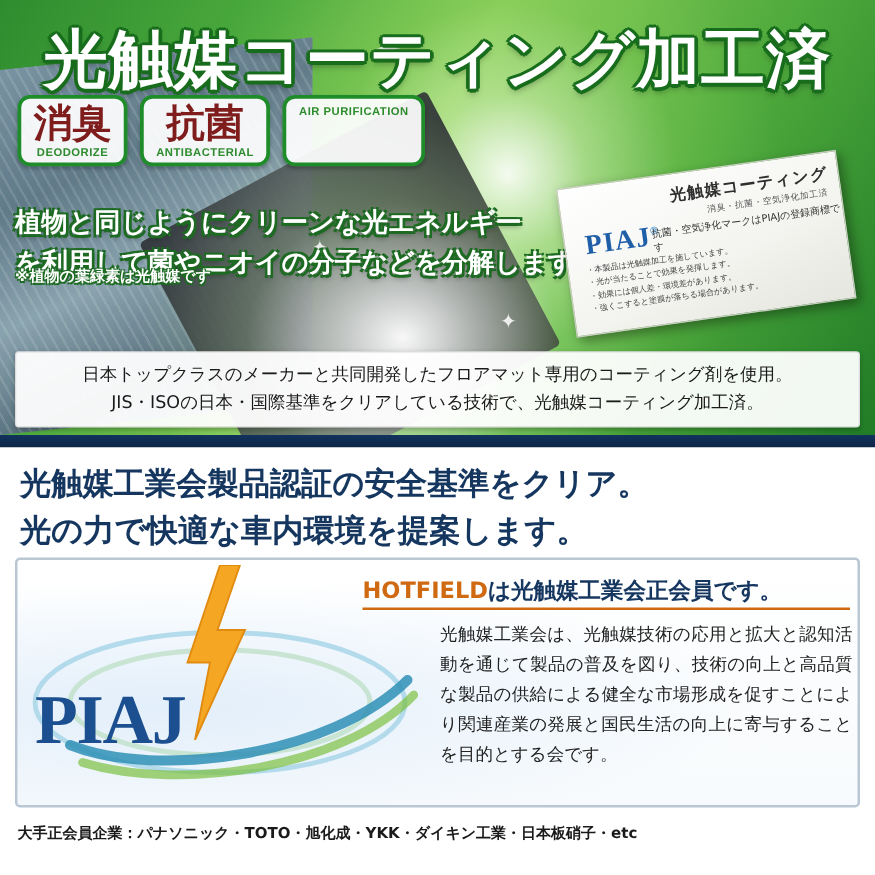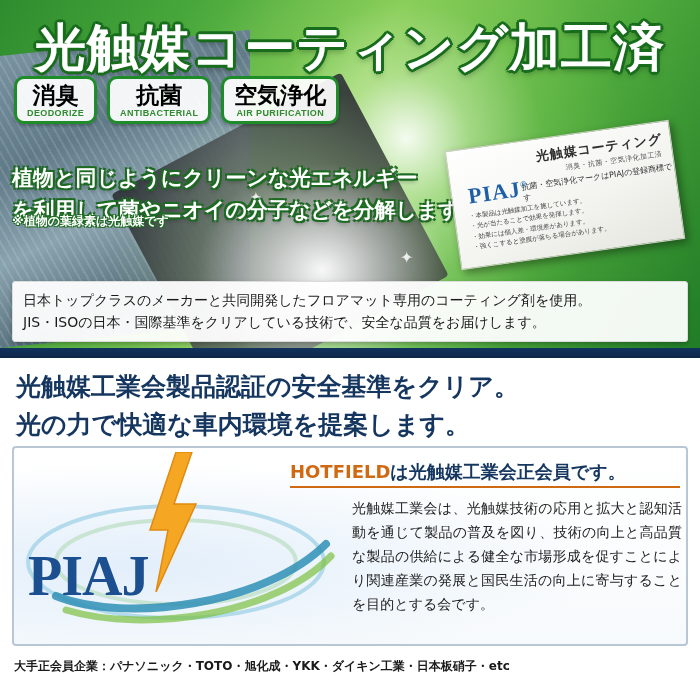--- a/index.html
+++ b/index.html
@@ -104,23 +104,23 @@
   .badge {
     background: rgba(255,255,255,0.92);
     border: 3px solid #1f8c2a;
     border-radius: 10px;
     padding: 4px 10px 3px 10px;
     text-align: center;
     box-shadow: 0 2px 3px rgba(0,0,0,0.25);
   }
   .badge .jp {
     font-family: "DejaVu Sans", "Liberation Sans", sans-serif;
-    font-size: 23px;
-    font-weight: bold;
-    color: #000000;
+    font-size: 31px;
+    font-weight: bold;
+    color: #7f1d1d;
     line-height: 1.05;
     display: block;
   }
   .badge .en {
     font-size: 9px;
     font-weight: bold;
     color: #2e8b2e;
     letter-spacing: .4px;
     display: block;
     margin-top: 1px;
@@ -226,21 +226,21 @@
     padding: 8px 10px;
     box-sizing: border-box;
     box-shadow: 0 2px 4px rgba(0,0,0,0.25);
   }
   .info-box p {
     margin: 0;
     font-family: "DejaVu Sans", "Liberation Sans", sans-serif;
     font-size: 14px;
     color: #1a1a1a;
     line-height: 1.55;
-    text-align: left;
+    text-align: center;
   }
 
   
   .divider {
     position: absolute;
     left: 0; top: 348px;
     width: 700px; height: 10px;
     background: linear-gradient(180deg, #12335e 0%, #0d2546 100%);
   }
 
@@ -347,21 +347,20 @@
     <div class="badges">
       <div class="badge">
         <span class="jp">消臭</span>
         <span class="en">DEODORIZE</span>
       </div>
       <div class="badge">
         <span class="jp">抗菌</span>
         <span class="en">ANTIBACTERIAL</span>
       </div>
       <div class="badge">
-        <span class="jp">空気浄化</span>
         <span class="en">AIR PURIFICATION</span>
       </div>
     </div>
 
     <div class="lead">
       <span>植物と同じようにクリーンな光エネルギー</span>
       <span class="line2">を利用して菌やニオイの分子などを分解します。</span>
     </div>
 
     <div class="note">※植物の葉緑素は光触媒です</div>
@@ -376,21 +375,21 @@
       <div class="lc-lines">
         <div>・本製品は光触媒加工を施しています。</div>
         <div>・光が当たることで効果を発揮します。</div>
         <div>・効果には個人差・環境差があります。</div>
         <div>・強くこすると塗膜が落ちる場合があります。</div>
       </div>
     </div>
 
     <div class="info-box">
       <p>日本トップクラスのメーカーと共同開発したフロアマット専用のコーティング剤を使用。</p>
-      <p>JIS・ISOの日本・国際基準をクリアしている技術で、安全な品質をお届けします。</p>
+      <p>JIS・ISOの日本・国際基準をクリアしている技術で、光触媒コーティング加工済。</p>
     </div>
   </div>
 
   <div class="divider"></div>
 
   <div class="bottom">
 
     <div class="headline">
       <div>光触媒工業会製品認証の安全基準をクリア。</div>
       <div>光の力で快適な車内環境を提案します。</div>

